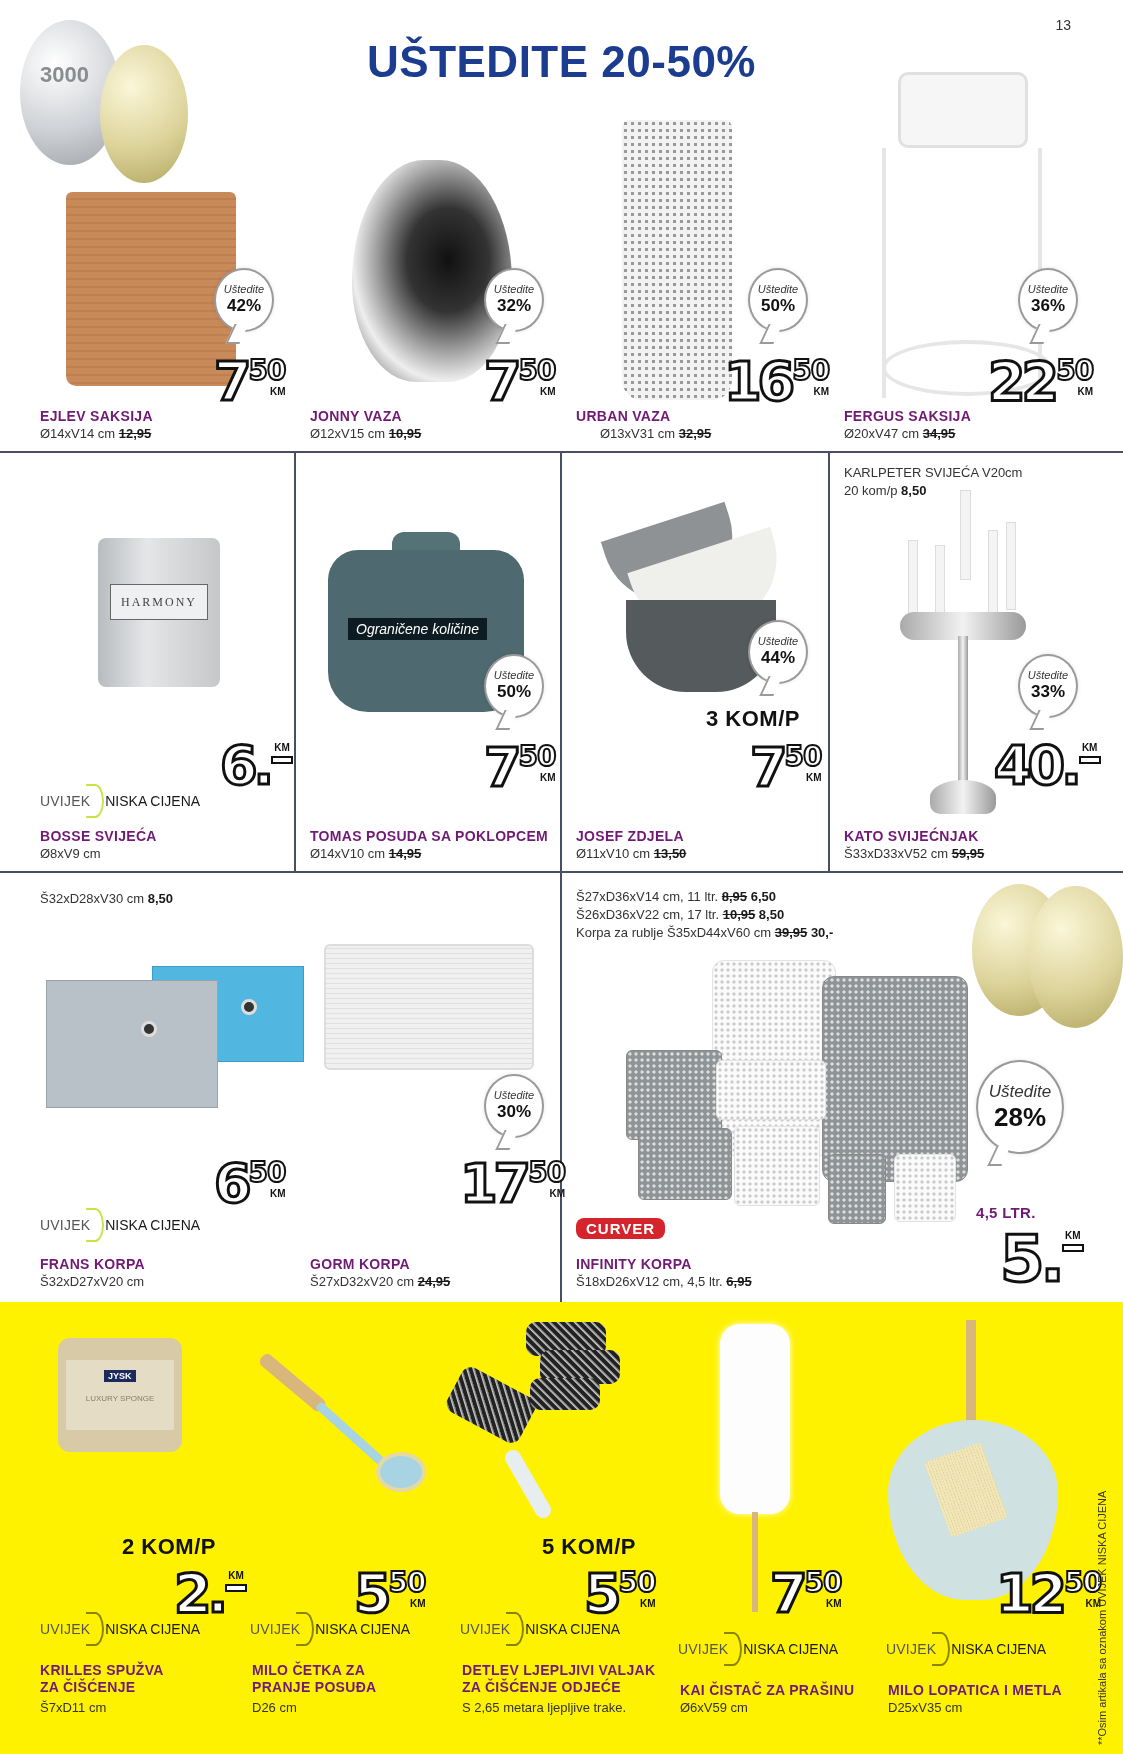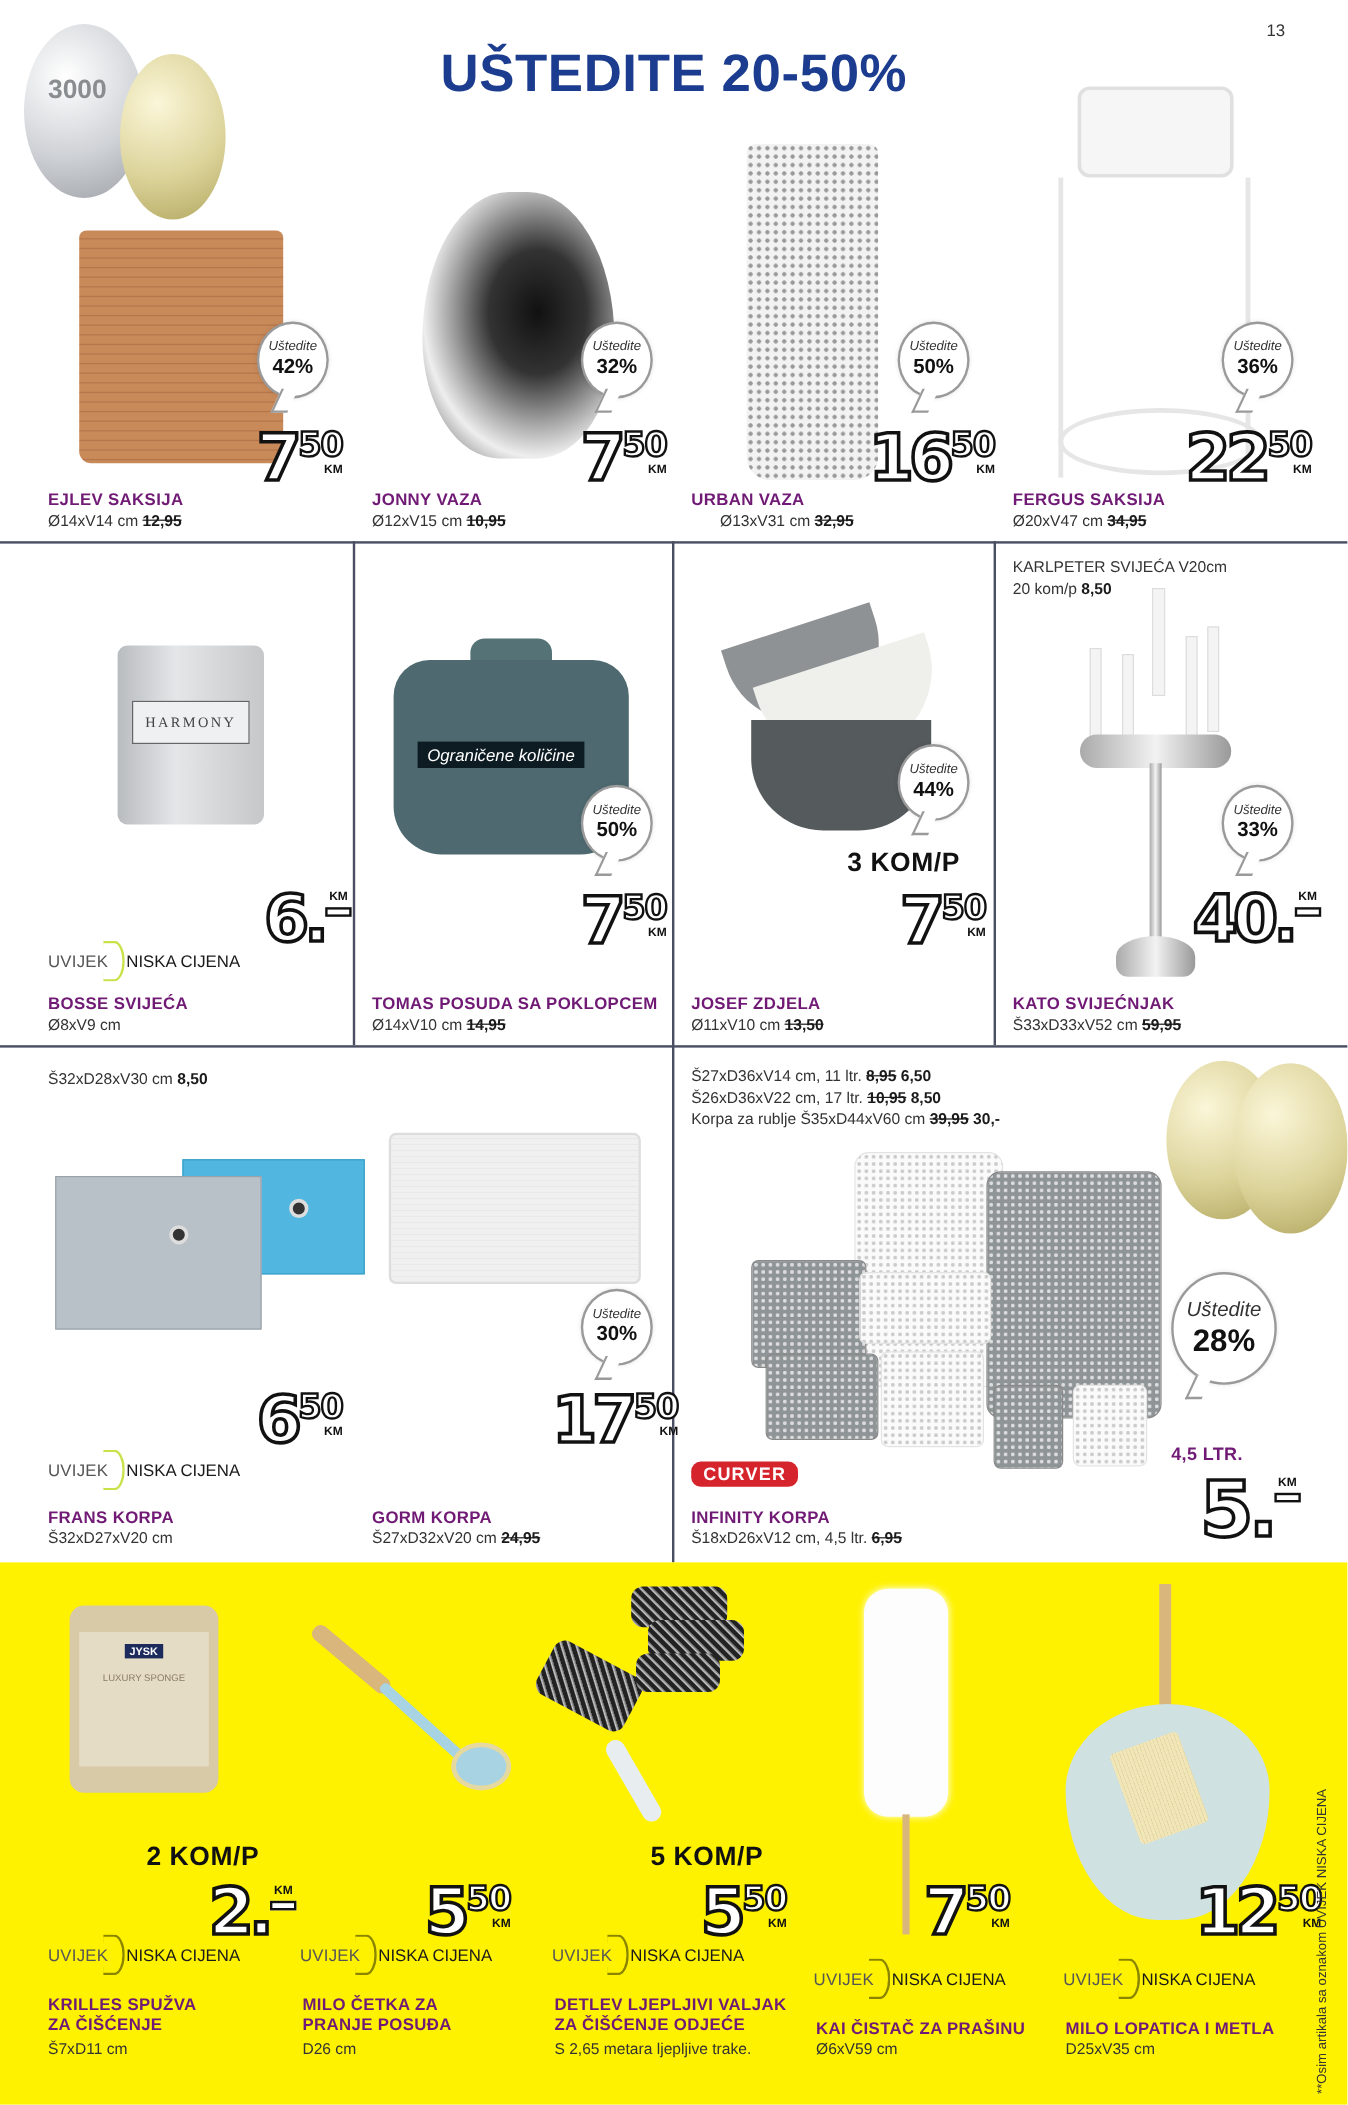--- a/index.html
+++ b/index.html
@@ -321,21 +321,21 @@
         <span class="price-dash"></span>
       </span>
   </div>
 
   <div class="curver" style="left:576px;top:1218px;">CURVER</div>
   <div class="prod-name" style="left:576px;top:1256px;">INFINITY KORPA</div>
   <div class="prod-dim" style="left:576px;top:1273px;"><span>Š18xD26xV12 cm, 4,5 ltr.</span> <span class="old">6,95</span></div>
 
   <div class="yellow"></div>
 
-  <div class="img sponge" style="left:58px;top:1338px;width:124px;height:156px;text-decoration:underline;">
+  <div class="img sponge" style="left:58px;top:1338px;width:124px;height:114px;text-decoration:underline;">
     <div class="sponge-tag">
       <span class="jysk" style="left:38px;top:10px;">JYSK</span>
       <span style="position:absolute;left:4px;right:4px;top:34px;font-size:8px;text-align:center;color:#8a7d62;">LUXURY SPONGE</span>
     </div>
   </div>
   <div class="qty-label" style="left:122px;top:1534px;">2 KOM/P</div>
   <div class="price" style="left:174px;top:1570px;">
     <span class="price-int">2.</span>
     <span class="price-dec-wrap" style="align-items:center;">
         <span class="price-cur-top">KM</span>

